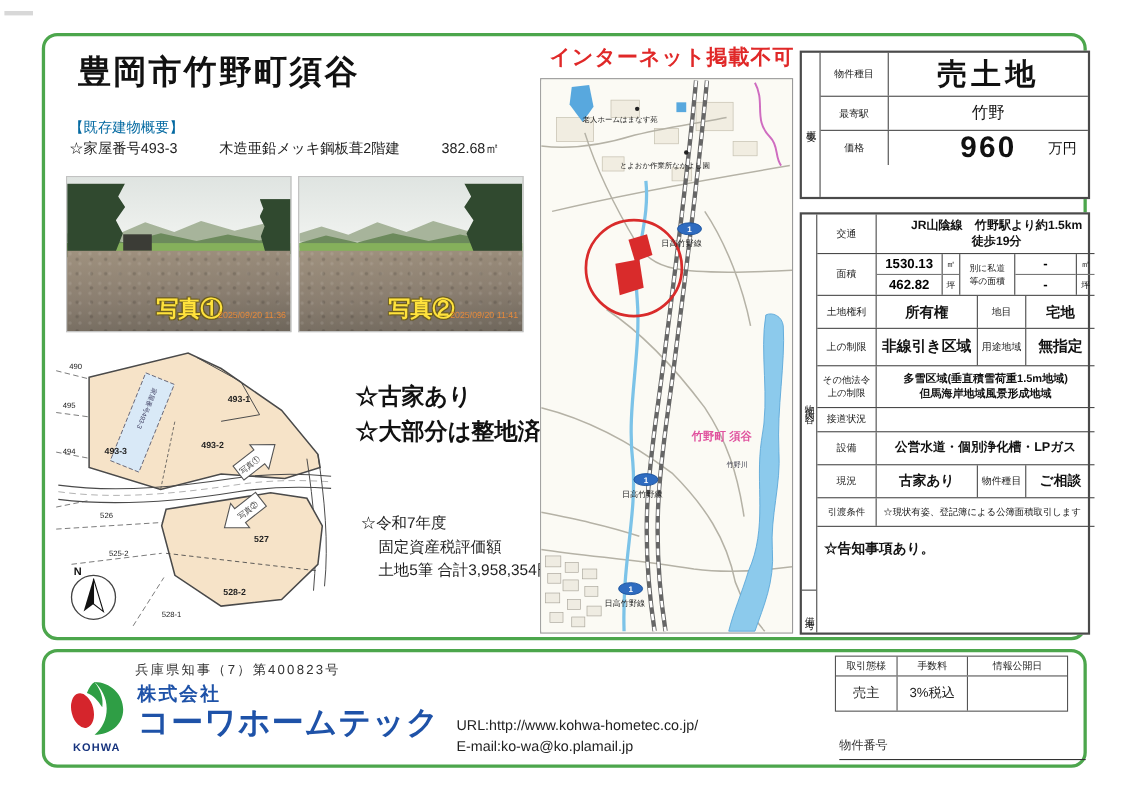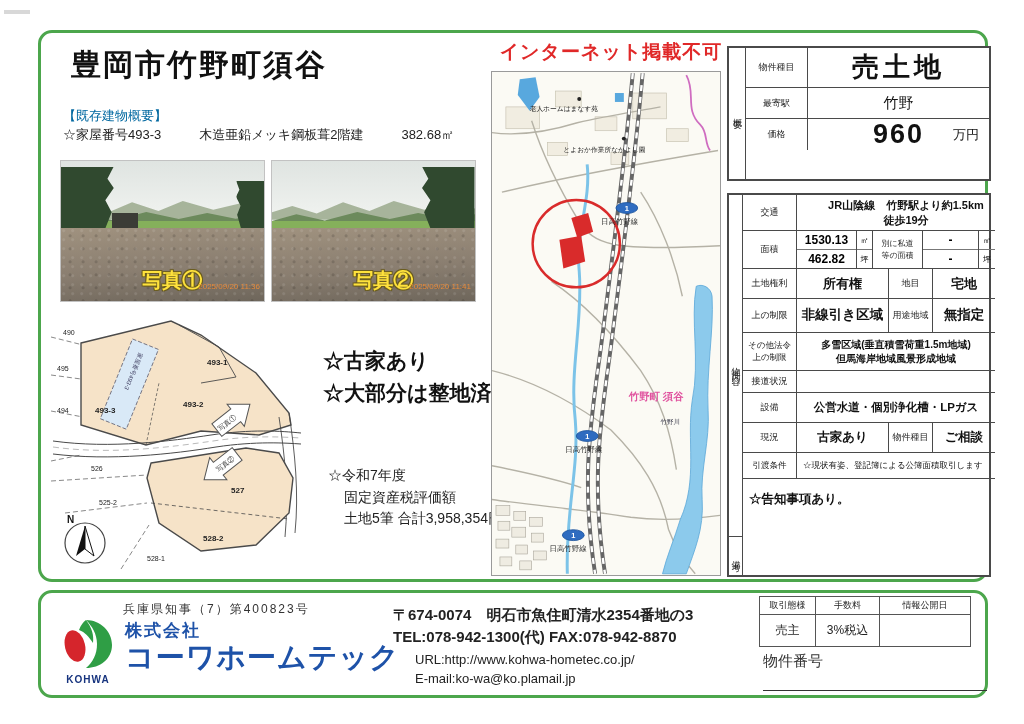--- a/index.html
+++ b/index.html
@@ -104,21 +104,21 @@
   .urls { position:absolute; left:374px; top:58px; font-size:13px; color:#222; line-height:1.45; }
   .deal-tbl { position:absolute; left:718px; top:3px; width:212px; border:1px solid #555; }
   .deal-row { display:flex; }
   .deal-row.head .dc { height:17px; font-size:9px; }
   .dc { flex:1; border-right:1px solid #555; display:flex; align-items:center; justify-content:center;
     height:31px; font-size:12px; color:#222; }
   .dc:last-child { border-right:none; }
   .deal-row.head { border-bottom:1px solid #555; }
   .dc.c1 { flex:none; width:56px; } .dc.c2 { flex:none; width:64px; }
   .prop-no { position:absolute; left:722px; top:74px; width:224px; height:24px; border-bottom:1px solid #333;
-    font-size:15px; color:#333; display:flex; align-items:flex-end; padding-bottom:19px; }
+    font-size:11px; color:#333; display:flex; align-items:center; padding-bottom:3px; }
 
   svg text { font-family:"Liberation Sans", sans-serif; }
 </style>
 </head>
 <body>
 
 <div class="page">
   <div class="scan-mark"></div>
 
   <div class="main-frame">
@@ -411,24 +411,20 @@
         <path d="M24,1 C30,9 32,16 31,24 C27,18 23,13 17,11 C19,6 21,3 24,1 Z" fill="#2f9e45"></path>
       </svg>
       <div class="logo-kohwa">KOHWA</div>
     </div>
 
     <div class="company">
       <div class="pre">株式会社</div>
       <div class="name">コーワホームテック</div>
     </div>
 
-    <div class="addr">
-      <div>〒674-0074　明石市魚住町清水2354番地の3</div>
-      <div>TEL:078-942-1300(代)  FAX:078-942-8870</div>
-    </div>
     <div class="urls">
       <div>URL:http://www.kohwa-hometec.co.jp/</div>
       <div>E-mail:ko-wa@ko.plamail.jp</div>
     </div>
 
     <div class="deal-tbl">
       <div class="deal-row head">
         <div class="dc c1">取引態様</div>
         <div class="dc c2">手数料</div>
         <div class="dc">情報公開日</div>

